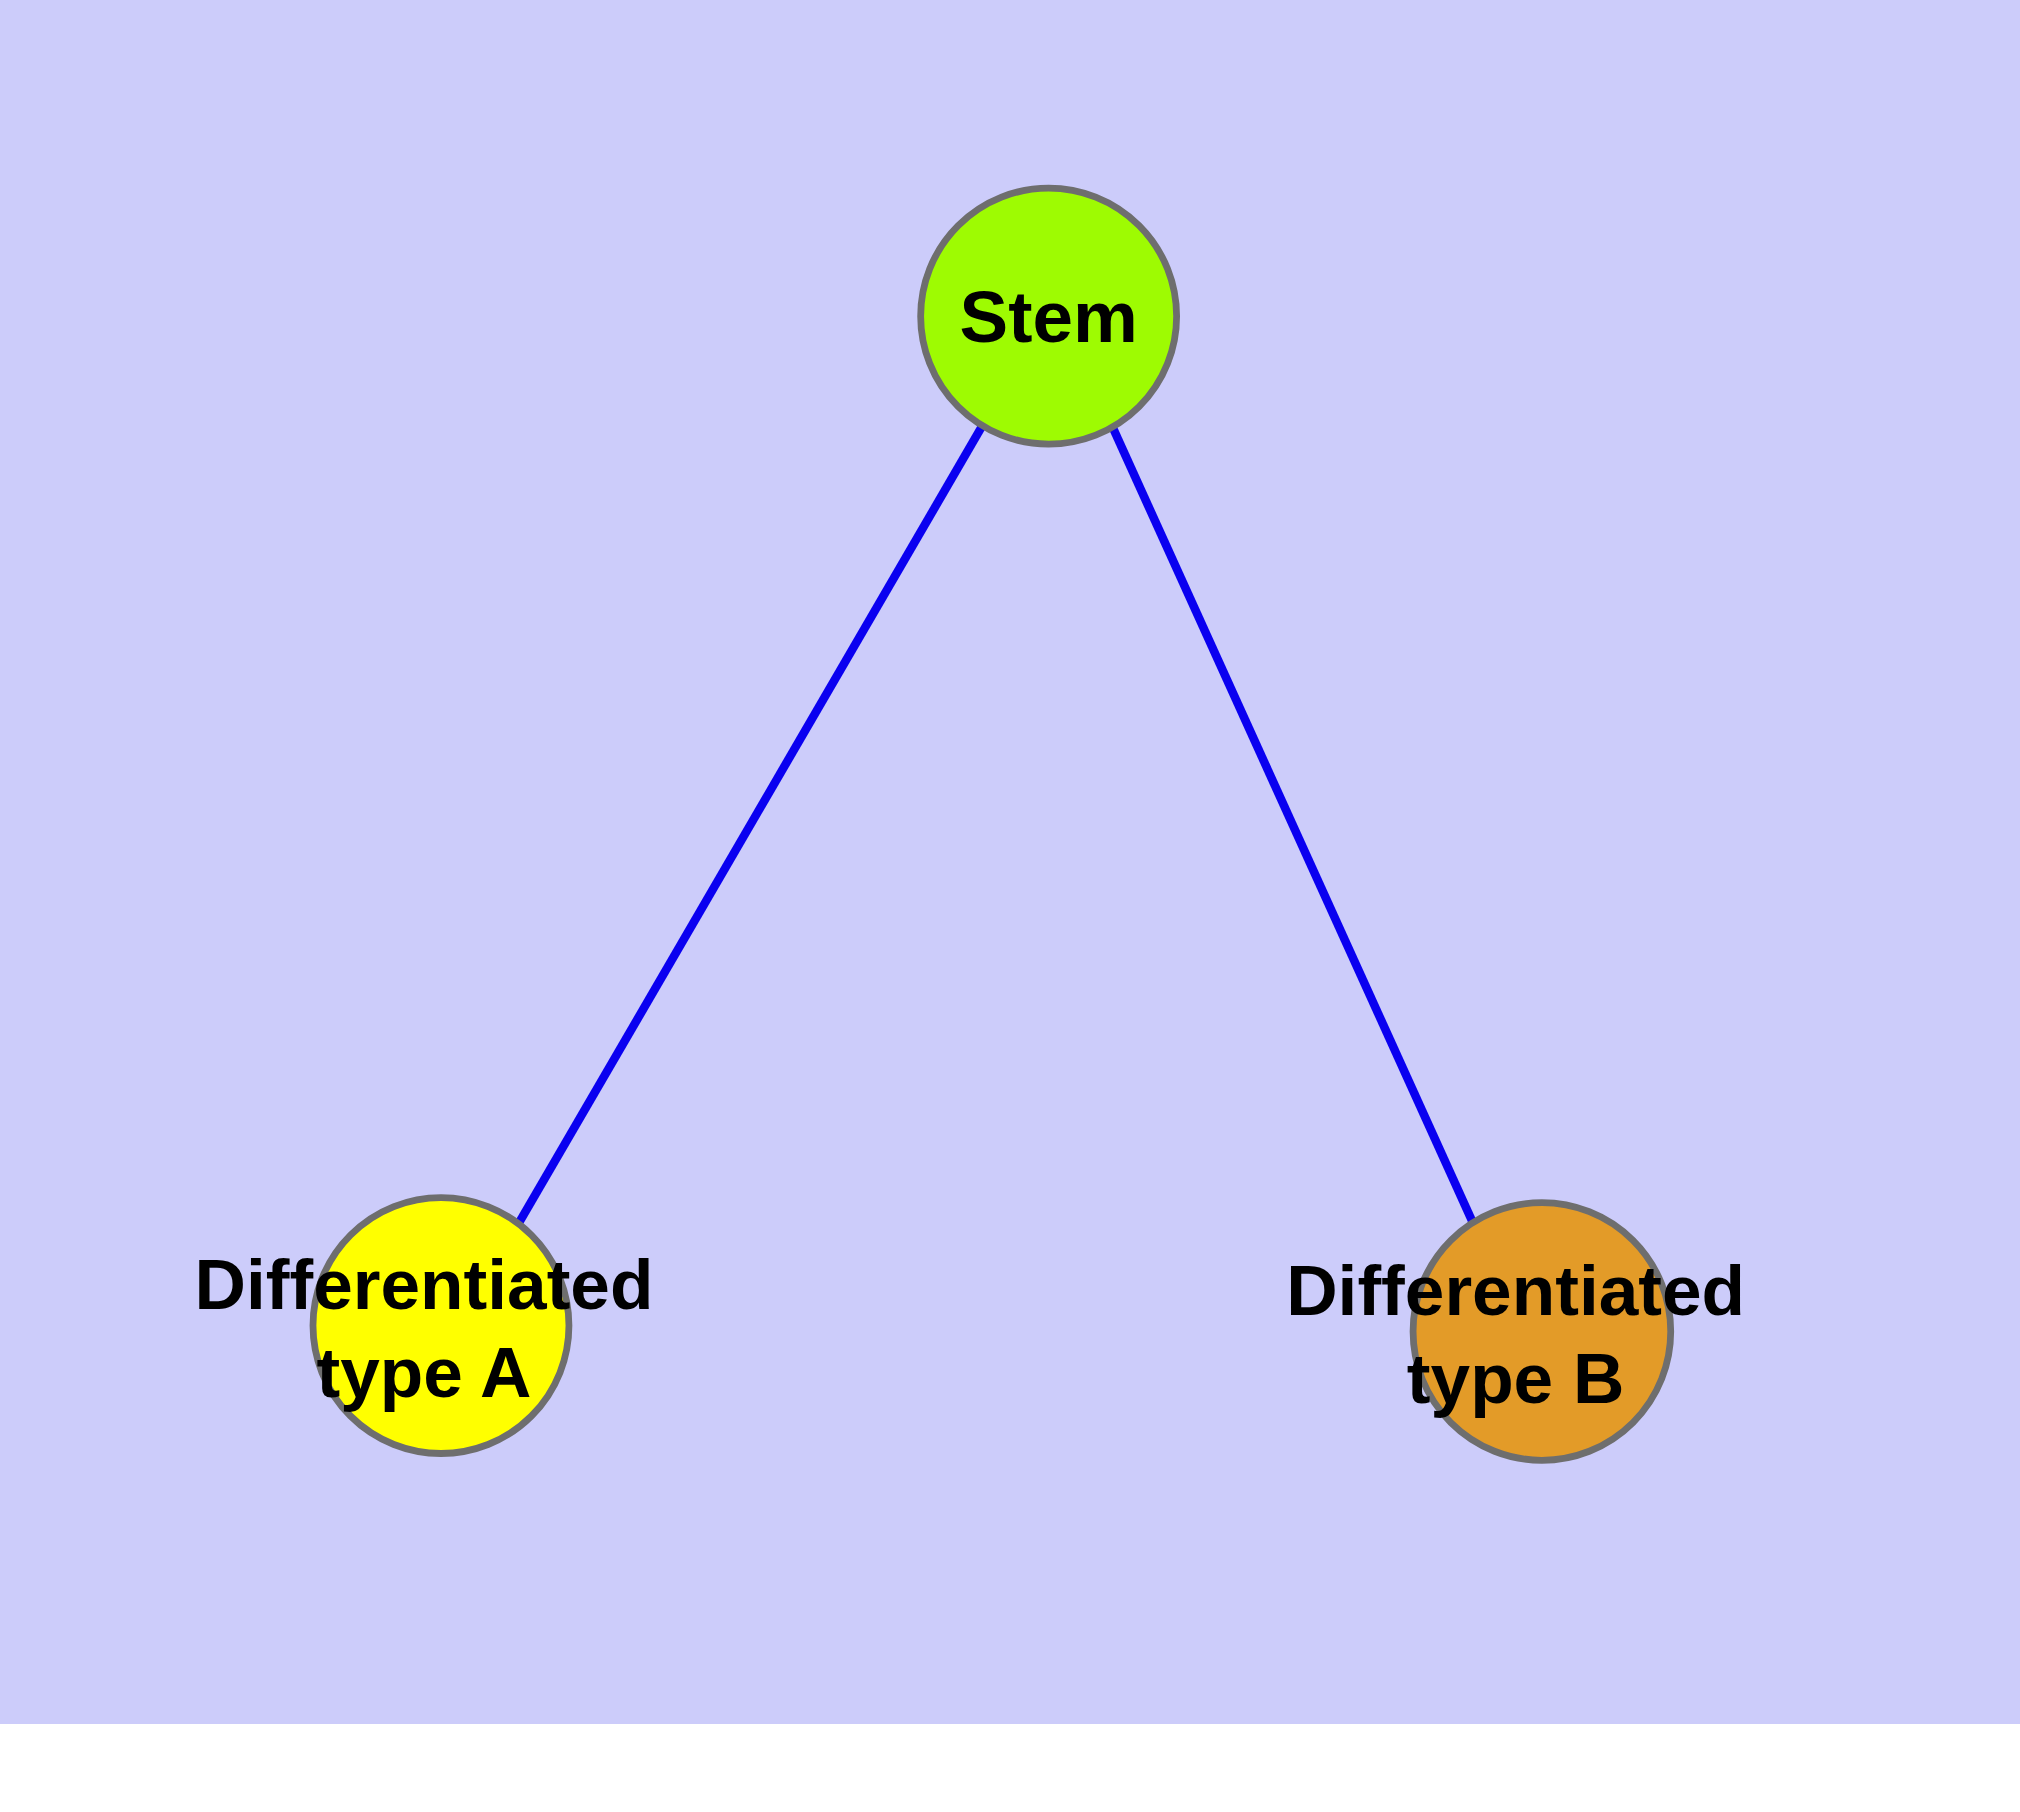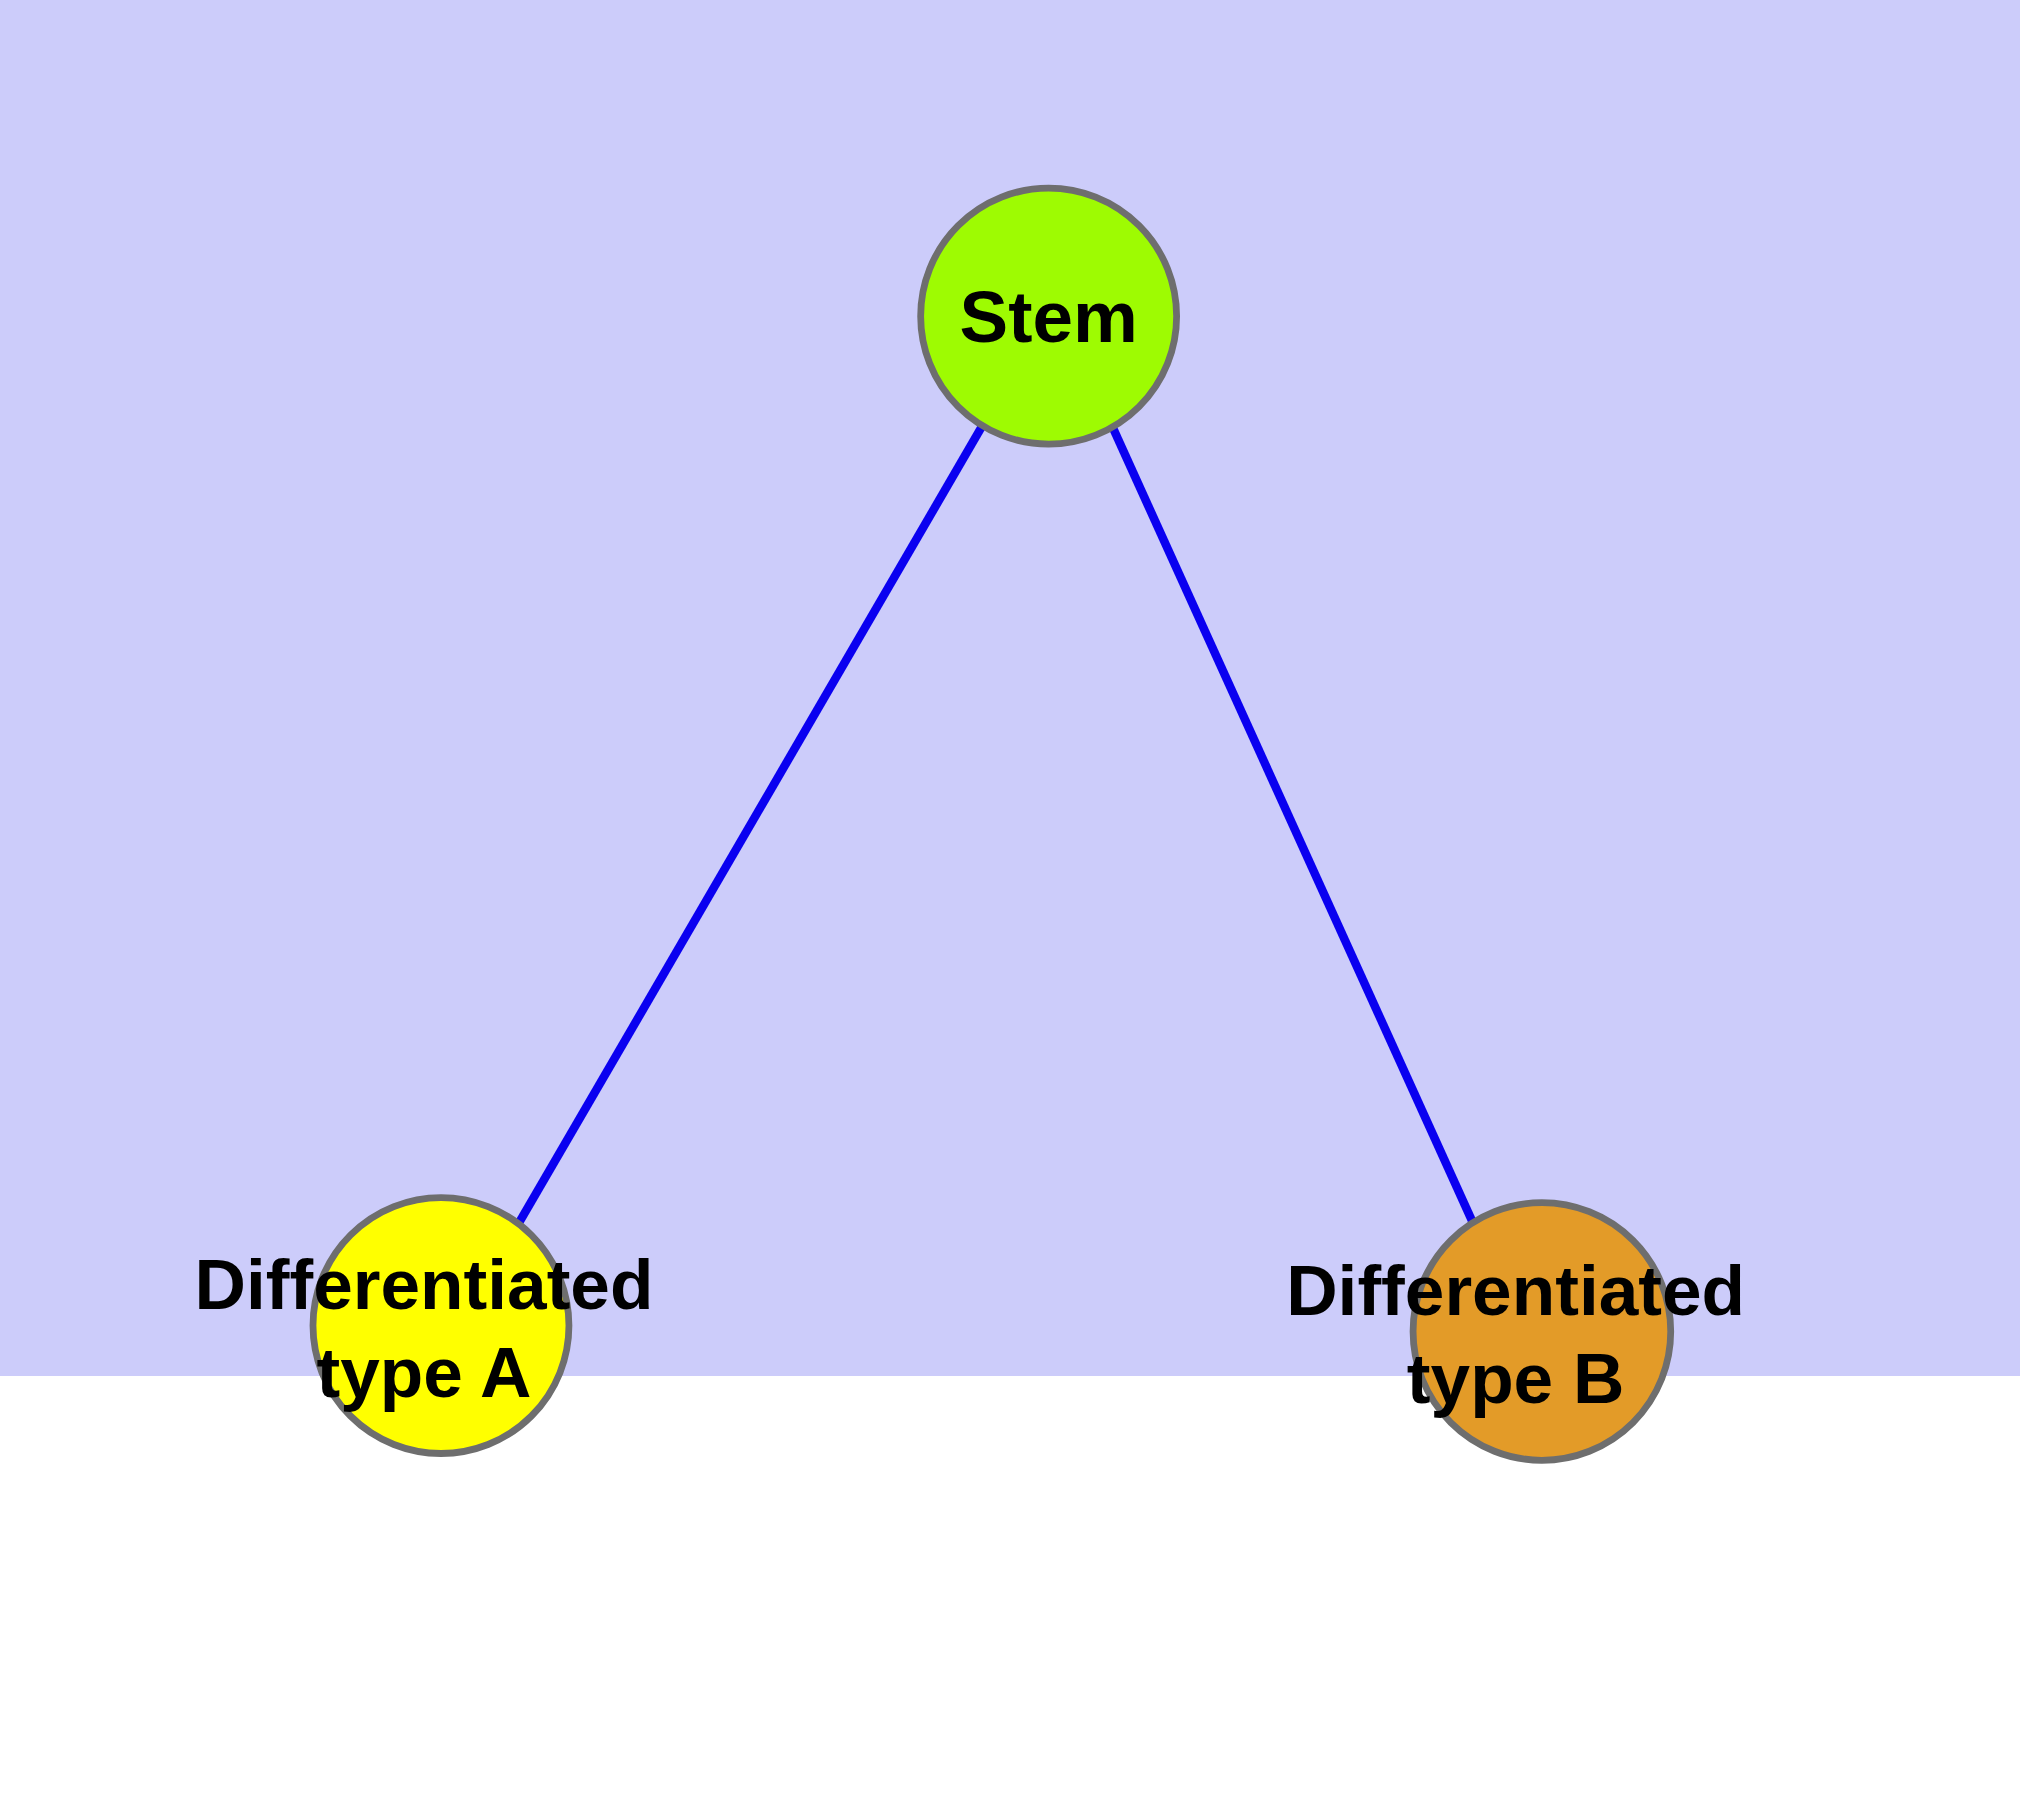--- a/index.html
+++ b/index.html
@@ -9,21 +9,21 @@
   }
   body {
     width: 2021px;
     height: 1812px;
     overflow: hidden;
     font-family: "Liberation Sans", sans-serif;
   }
   #canvas {
     position: relative;
     width: 2021px;
-    height: 1376px;
+    height: 1724px;
     background: #ccccfa;
   }
   #graph-svg {
     position: absolute;
     left: 0;
     top: 0;
     width: 2021px;
     height: 1812px;
     display: block;
   }

